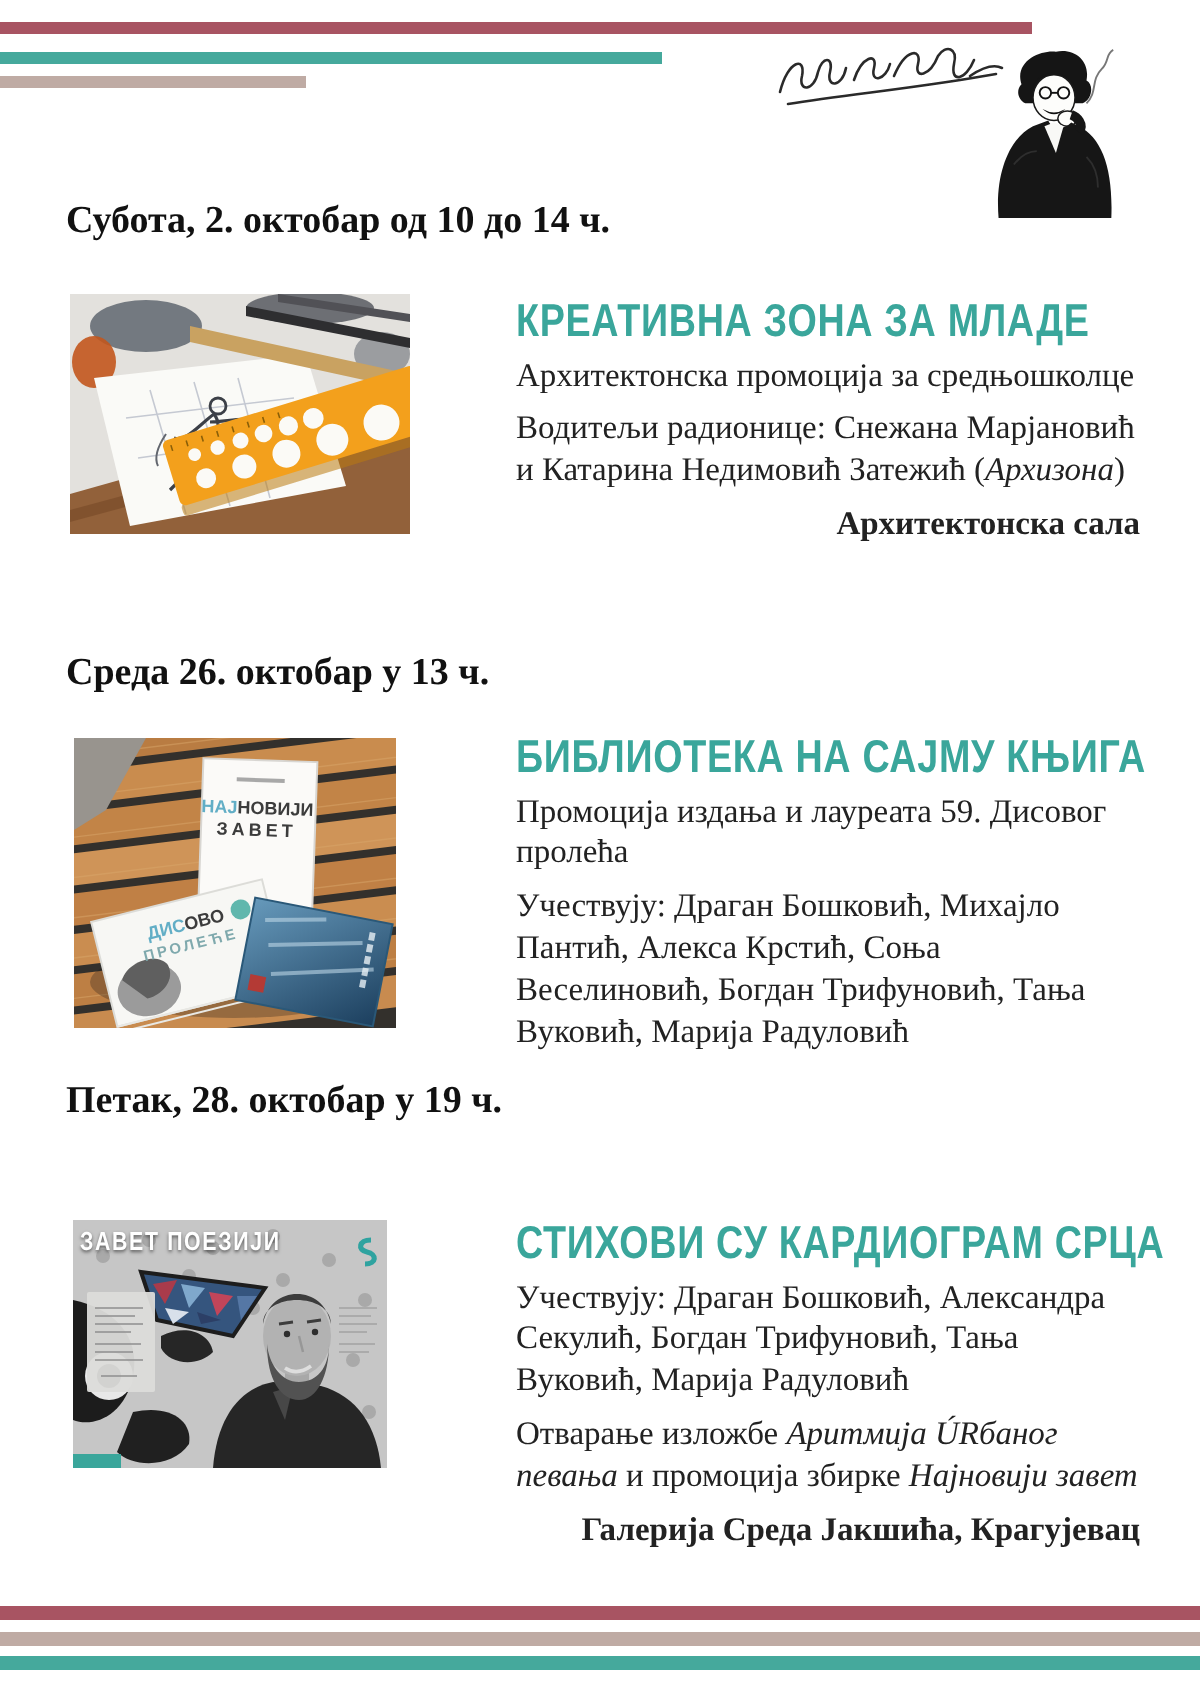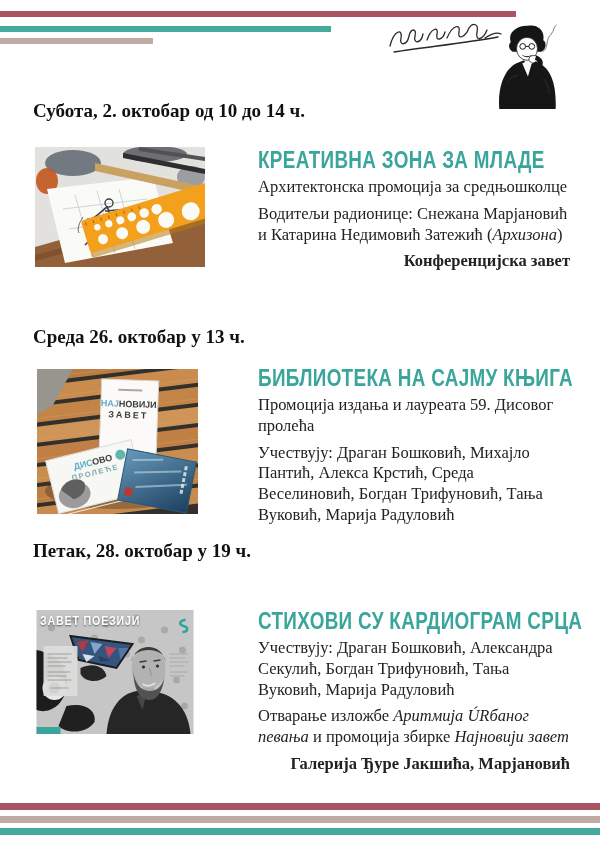--- a/index.html
+++ b/index.html
@@ -125,21 +125,21 @@
       </g>
     </svg>
   </div>
 
   <div class="info in1">
     <h3 class="event-title">
       <span class="cond">КРЕАТИВНА ЗОНА ЗА МЛАДЕ</span>
     </h3>
     <p>Архитектонска промоција за средњошколце</p>
     <p><span>Водитељи радионице: Снежана Марјановић и Катарина Недимовић Затежић (</span><i>Архизона</i><span>)</span></p>
-    <p class="venue">Конференцијска завет</p>
+    <p class="venue">Архитектонска сала</p>
   </div>
 
   <h2 class="event-date d2">Среда 26. октобар у 13 ч.</h2>
 
   <div class="photo ph2">
     <svg viewBox="0 0 161 145">
       <rect width="161" height="145" fill="#33302c"></rect>
       <g transform="rotate(-7 80 72)">
         <rect x="-25" y="-12" width="215" height="16" fill="#b97c42"></rect>
         <rect x="-25" y="8" width="215" height="16" fill="#c98c4e"></rect>
@@ -187,21 +187,21 @@
       <div class="l1"><span class="acc">ДИС</span><span class="dk">ОВО</span></div>
       <div class="l2">ПРОЛЕЋЕ</div>
     </div>
   </div>
 
   <div class="info in2">
     <h3 class="event-title">
       <span class="cond">БИБЛИОТЕКА НА САЈМУ КЊИГА</span>
     </h3>
     <p>Промоција издања и лауреата 59. Дисовог пролећа</p>
-    <p>Учествују: Драган Бошковић, Михајло Пантић, Алекса Крстић, Среда Веселиновић, Богдан Трифуновић, Тања Вуковић, Марија Радуловић</p>
+    <p>Учествују: Драган Бошковић, Михајло Пантић, Алекса Крстић, Соња Веселиновић, Богдан Трифуновић, Тања Вуковић, Марија Радуловић</p>
   </div>
 
   <h2 class="event-date d3">Петак, 28. октобар у 19 ч.</h2>
 
   <div class="photo ph3">
     <svg viewBox="0 0 157 124">
       <rect width="157" height="124" fill="#c6c6c6"></rect>
       <g fill="#a9a9a9">
         <circle cx="15" cy="18" r="3.5"></circle>
           <circle cx="38" cy="10" r="3.5"></circle>
@@ -246,20 +246,20 @@
     </svg>
     <div class="cap3">ЗАВЕТ ПОЕЗИЈИ</div>
   </div>
 
   <div class="info in3">
     <h3 class="event-title">
       <span class="cond">СТИХОВИ СУ КАРДИОГРАМ СРЦА</span>
     </h3>
     <p>Учествују: Драган Бошковић, Александра Секулић, Богдан Трифуновић, Тања Вуковић, Марија Радуловић</p>
     <p><span>Отварање изложбе </span><i>Аритмија ÚRбаног певања</i><span> и промоција збирке </span><i>Најновији завет</i></p>
-    <p class="venue">Галерија Ђуре Јакшића, Марјановић</p>
+    <p class="venue">Галерија Среда Јакшића, Крагујевац</p>
   </div>
 
   <div class="stripe sb1"></div>
   <div class="stripe sb2"></div>
   <div class="stripe sb3"></div>
 
 </div>
 
 </body></html>

